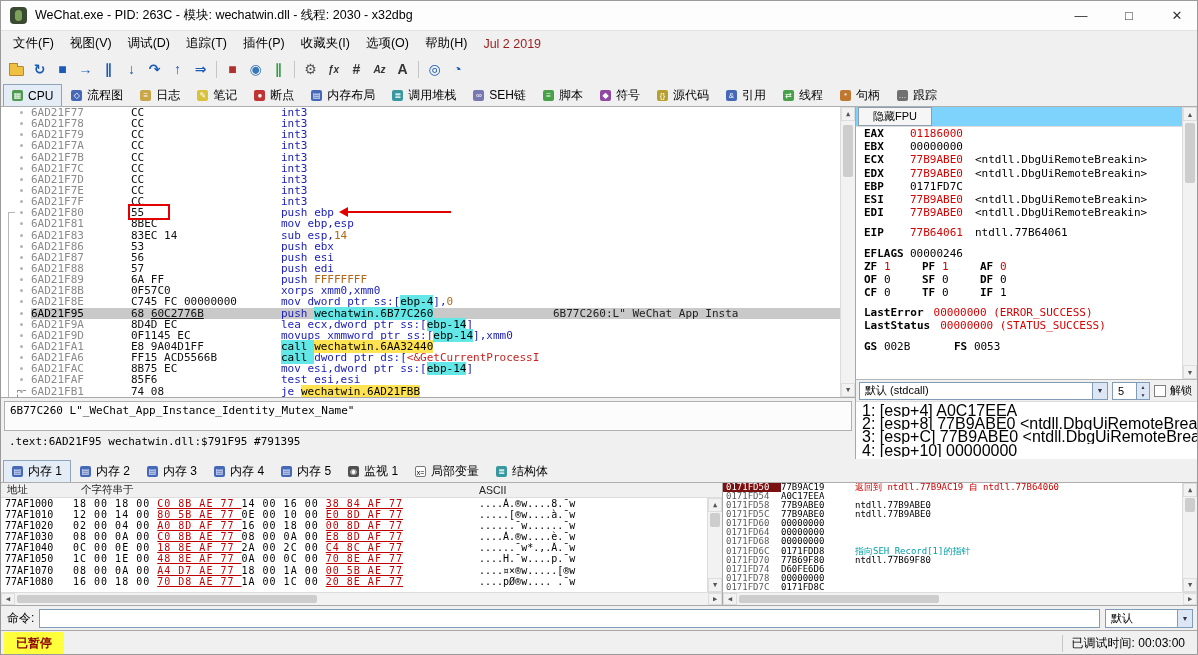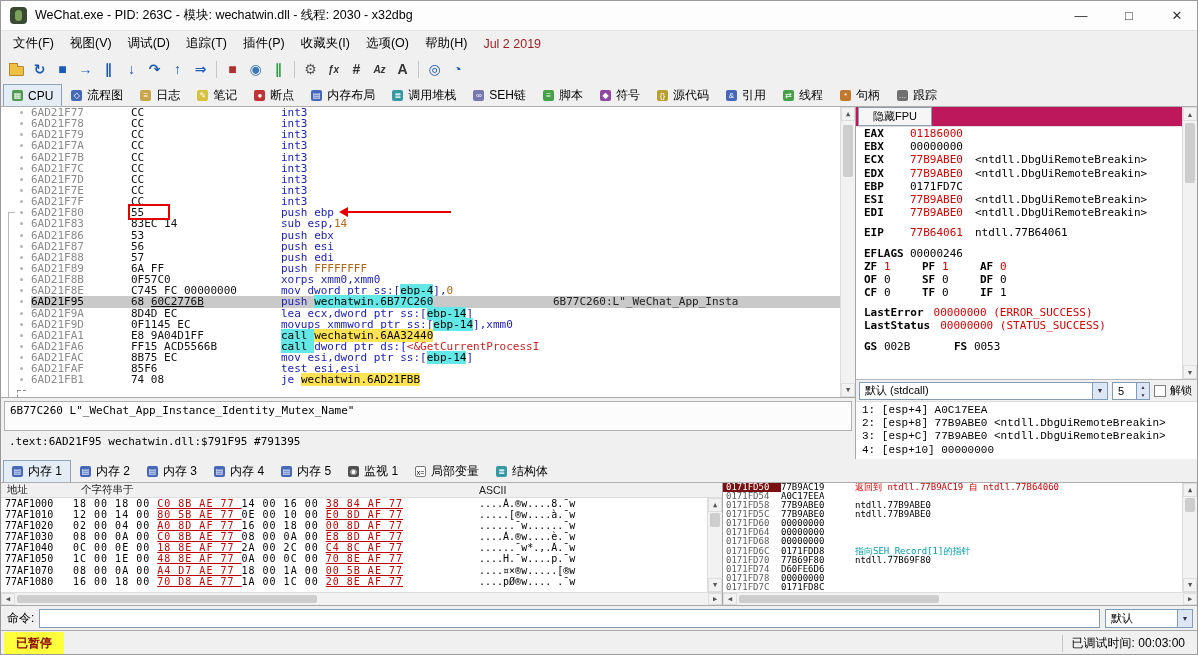--- a/index.html
+++ b/index.html
@@ -67,42 +67,42 @@
   .arr.lf{left:0}.arr.rt{right:0}
   .hthumb{position:absolute;top:2px;bottom:2px;background:#cdcdcd;border-radius:2px}
   
   .infopane{flex:1;background:#f0f0f0;border-top:1px solid #a8a8a8;font-family:"DejaVu Sans Mono","Liberation Mono",monospace;font-size:11px;overflow:hidden}
   .infobox{margin:3px 3px 0 3px;height:30px;border:1px solid #b0b0b0;background:#fcfcfc;padding:2px 5px;white-space:pre;overflow:hidden}
   .infoline2{padding:4px 8px;white-space:pre}
   
   .rightcol{width:342px;flex:0 0 auto;display:flex;flex-direction:column;border-left:1px solid #a8a8a8;background:#fff}
   .regwrap{flex:0 0 272px;display:flex;min-height:0}
   .regs{flex:1;min-width:0;overflow:hidden;font-family:"DejaVu Sans Mono","Liberation Mono",monospace;font-size:11px}
-  .fpustrip{height:20px;background:#be185d;border-bottom:1px solid #ddd;display:flex;padding:0 2px}
+  .fpustrip{height:20px;background:#7dd3fc;border-bottom:1px solid #ddd;display:flex;padding:0 2px}
   .fpubtn{border:1px solid #8d9db0;background:#f6f6f6;padding:1px 14px;font-size:11px;font-family:"Liberation Sans","DejaVu Sans",sans-serif}
   .rrow{height:13.2px;line-height:13.2px;padding-left:8px;white-space:pre;overflow:hidden}
   .rgap{height:7px}
   .rname{display:inline-block;min-width:46px;font-weight:bold}
   .rname.w{min-width:0;margin-right:10px}
   .rname.u{text-decoration:underline}
   .rval.red{color:#d40000}
   .rnote{padding-left:12px}
   .fpair{display:inline-block;min-width:58px}
   .fpair.wf{min-width:90px}
   .fname{font-weight:bold}
   .fval.red{color:#d40000}
   .callrow{flex:0 0 22px;background:#f0f0f0;border-top:1px solid #b8b8b8;display:flex;align-items:center;gap:4px;padding:0 3px}
   .combo{flex:1;height:18px;border:1px solid #7f9db9;background:#fff;display:flex;align-items:center;padding-left:5px;font-size:11px}
   .cbtn{margin-left:auto;width:15px;height:100%;background:#dce6f4;border-left:1px solid #7f9db9;display:flex;align-items:center;justify-content:center;font-size:7px;color:#334}
   .spin{width:38px;height:18px;border:1px solid #7f9db9;background:#fff;display:flex;align-items:center;padding-left:5px;font-size:11px;position:relative}
   .sarrs{position:absolute;right:0;top:0;width:13px;height:100%;display:flex;flex-direction:column;border-left:1px solid #7f9db9}
   .sarr{flex:1;background:#dce6f4;font-size:5px;color:#334;display:flex;align-items:center;justify-content:center}
   .chk{width:12px;height:12px;border:1px solid #808080;background:#fff;flex:0 0 auto}
   .chklabel{font-size:11px;padding-right:2px}
-  .args{flex:1;background:#fff;border-top:1px solid #ddd;font-family:Liberation Mono, monospace;font-size:11px;padding:2px 0 0 6px;overflow:hidden}
+  .args{flex:1;background:#fff;border-top:1px solid #ddd;font-family:Liberation Sans, sans-serif;font-size:16px;padding:2px 0 0 6px;overflow:hidden}
   .arow{height:13.2px;line-height:13.2px;white-space:pre;overflow:hidden}
   
   .bottomtabs{flex:0 0 24px;display:flex;align-items:flex-end;gap:1px;padding:0 2px;background:#f0f0f0;border-bottom:1px solid #aeaeae}
   
   .bottom{display:flex;flex:0 0 122px;min-height:0}
   .memory{flex:1;min-width:0;background:#fff;display:flex;flex-direction:column;border-right:1px solid #a8a8a8;font-family:"DejaVu Sans Mono","Liberation Mono",monospace;font-size:10px}
   .memhead{flex:0 0 14px;background:#f0f0f0;border-bottom:1px solid #ddd;display:flex;font-family:"Liberation Sans","DejaVu Sans",sans-serif;font-size:10.5px;color:#222;align-items:center}
   .mh-addr{width:72px;padding-left:6px}
   .mh-hex{width:398px;padding-left:8px}
   .mh-ascii{flex:1;padding-left:8px}
@@ -260,20 +260,21 @@
         <div class="drow"><div class="c-gut"><i class="dot"></i></div><div class="c-addr">6AD21F77</div><div class="c-bytes">CC</div><div class="c-dis"><span class="tm">int3</span></div><div class="c-cmt"></div></div>
             <div class="drow"><div class="c-gut"><i class="dot"></i></div><div class="c-addr">6AD21F78</div><div class="c-bytes">CC</div><div class="c-dis"><span class="tm">int3</span></div><div class="c-cmt"></div></div>
             <div class="drow"><div class="c-gut"><i class="dot"></i></div><div class="c-addr">6AD21F79</div><div class="c-bytes">CC</div><div class="c-dis"><span class="tm">int3</span></div><div class="c-cmt"></div></div>
             <div class="drow"><div class="c-gut"><i class="dot"></i></div><div class="c-addr">6AD21F7A</div><div class="c-bytes">CC</div><div class="c-dis"><span class="tm">int3</span></div><div class="c-cmt"></div></div>
             <div class="drow"><div class="c-gut"><i class="dot"></i></div><div class="c-addr">6AD21F7B</div><div class="c-bytes">CC</div><div class="c-dis"><span class="tm">int3</span></div><div class="c-cmt"></div></div>
             <div class="drow"><div class="c-gut"><i class="dot"></i></div><div class="c-addr">6AD21F7C</div><div class="c-bytes">CC</div><div class="c-dis"><span class="tm">int3</span></div><div class="c-cmt"></div></div>
             <div class="drow"><div class="c-gut"><i class="dot"></i></div><div class="c-addr">6AD21F7D</div><div class="c-bytes">CC</div><div class="c-dis"><span class="tm">int3</span></div><div class="c-cmt"></div></div>
             <div class="drow"><div class="c-gut"><i class="dot"></i></div><div class="c-addr">6AD21F7E</div><div class="c-bytes">CC</div><div class="c-dis"><span class="tm">int3</span></div><div class="c-cmt"></div></div>
             <div class="drow"><div class="c-gut"><i class="dot"></i></div><div class="c-addr">6AD21F7F</div><div class="c-bytes">CC</div><div class="c-dis"><span class="tm">int3</span></div><div class="c-cmt"></div></div>
             <div class="drow"><div class="c-gut"><i class="dot"></i></div><div class="c-addr">6AD21F80</div><div class="c-bytes"><span class="redbox">55</span></div><div class="c-dis"><span class="tm">push </span><span class="tr">ebp</span><span class="red-arrow"></span></div><div class="c-cmt"></div></div>
+            <div class="drow"><div class="c-gut"><i class="dot"></i></div><div class="c-addr">6AD21F81</div><div class="c-bytes">8BEC</div><div class="c-dis"><span class="tm">mov </span><span class="tr">ebp,esp</span></div><div class="c-cmt"></div></div>
             <div class="drow"><div class="c-gut"><i class="dot"></i></div><div class="c-addr">6AD21F83</div><div class="c-bytes">83EC 14</div><div class="c-dis"><span class="tm">sub </span><span class="tr">esp,</span><span class="tn">14</span></div><div class="c-cmt"></div></div>
             <div class="drow"><div class="c-gut"><i class="dot"></i></div><div class="c-addr">6AD21F86</div><div class="c-bytes">53</div><div class="c-dis"><span class="tm">push </span><span class="tr">ebx</span></div><div class="c-cmt"></div></div>
             <div class="drow"><div class="c-gut"><i class="dot"></i></div><div class="c-addr">6AD21F87</div><div class="c-bytes">56</div><div class="c-dis"><span class="tm">push </span><span class="tr">esi</span></div><div class="c-cmt"></div></div>
             <div class="drow"><div class="c-gut"><i class="dot"></i></div><div class="c-addr">6AD21F88</div><div class="c-bytes">57</div><div class="c-dis"><span class="tm">push </span><span class="tr">edi</span></div><div class="c-cmt"></div></div>
             <div class="drow"><div class="c-gut"><i class="dot"></i></div><div class="c-addr">6AD21F89</div><div class="c-bytes">6A FF</div><div class="c-dis"><span class="tm">push </span><span class="tn">FFFFFFFF</span></div><div class="c-cmt"></div></div>
             <div class="drow"><div class="c-gut"><i class="dot"></i></div><div class="c-addr">6AD21F8B</div><div class="c-bytes">0F57C0</div><div class="c-dis"><span class="tm">xorps </span><span class="tr">xmm0,xmm0</span></div><div class="c-cmt"></div></div>
             <div class="drow"><div class="c-gut"><i class="dot"></i></div><div class="c-addr">6AD21F8E</div><div class="c-bytes">C745 FC 00000000</div><div class="c-dis"><span class="tm">mov </span><span class="tr">dword ptr ss:[</span><span class="tcy">ebp-4</span><span class="tr">],</span><span class="tn">0</span></div><div class="c-cmt"></div></div>
             <div class="drow sel"><div class="c-gut"><i class="dot"></i></div><div class="c-addr">6AD21F95</div><div class="c-bytes">68 <span class="u">60C2776B</span></div><div class="c-dis"><span class="tm">push </span><span class="tcy">wechatwin.6B77C260</span></div><div class="c-cmt">6B77C260:L"_WeChat_App_Insta</div></div>
             <div class="drow"><div class="c-gut"><i class="dot"></i></div><div class="c-addr">6AD21F9A</div><div class="c-bytes">8D4D EC</div><div class="c-dis"><span class="tm">lea </span><span class="tr">ecx,dword ptr ss:[</span><span class="tcy">ebp-14</span><span class="tr">]</span></div><div class="c-cmt"></div></div>
             <div class="drow"><div class="c-gut"><i class="dot"></i></div><div class="c-addr">6AD21F9D</div><div class="c-bytes">0F1145 EC</div><div class="c-dis"><span class="tm">movups </span><span class="tr">xmmword ptr ss:[</span><span class="tcy">ebp-14</span><span class="tr">],xmm0</span></div><div class="c-cmt"></div></div>

